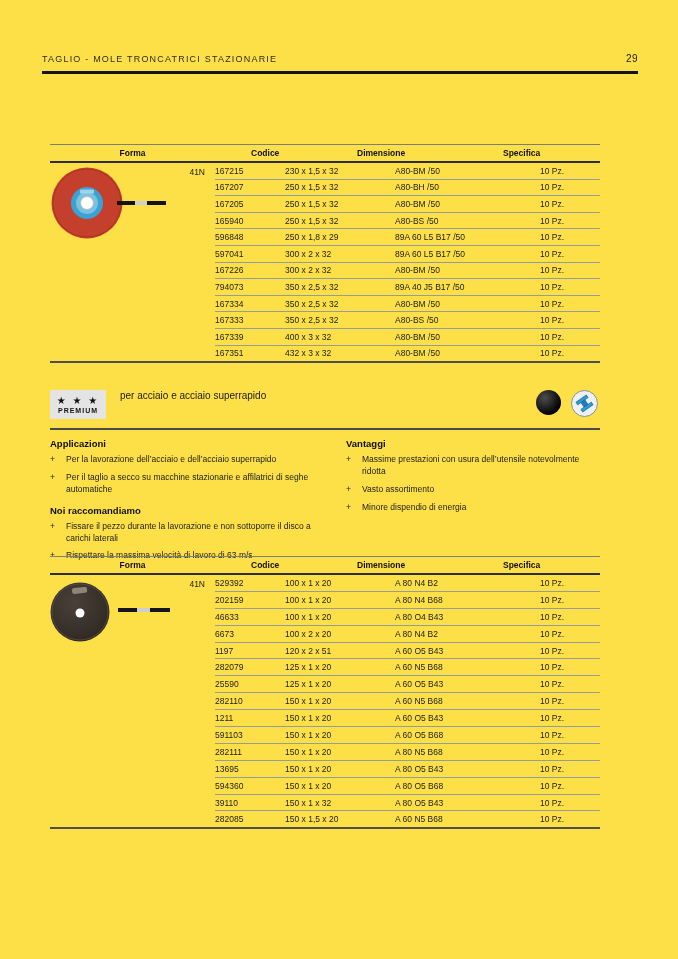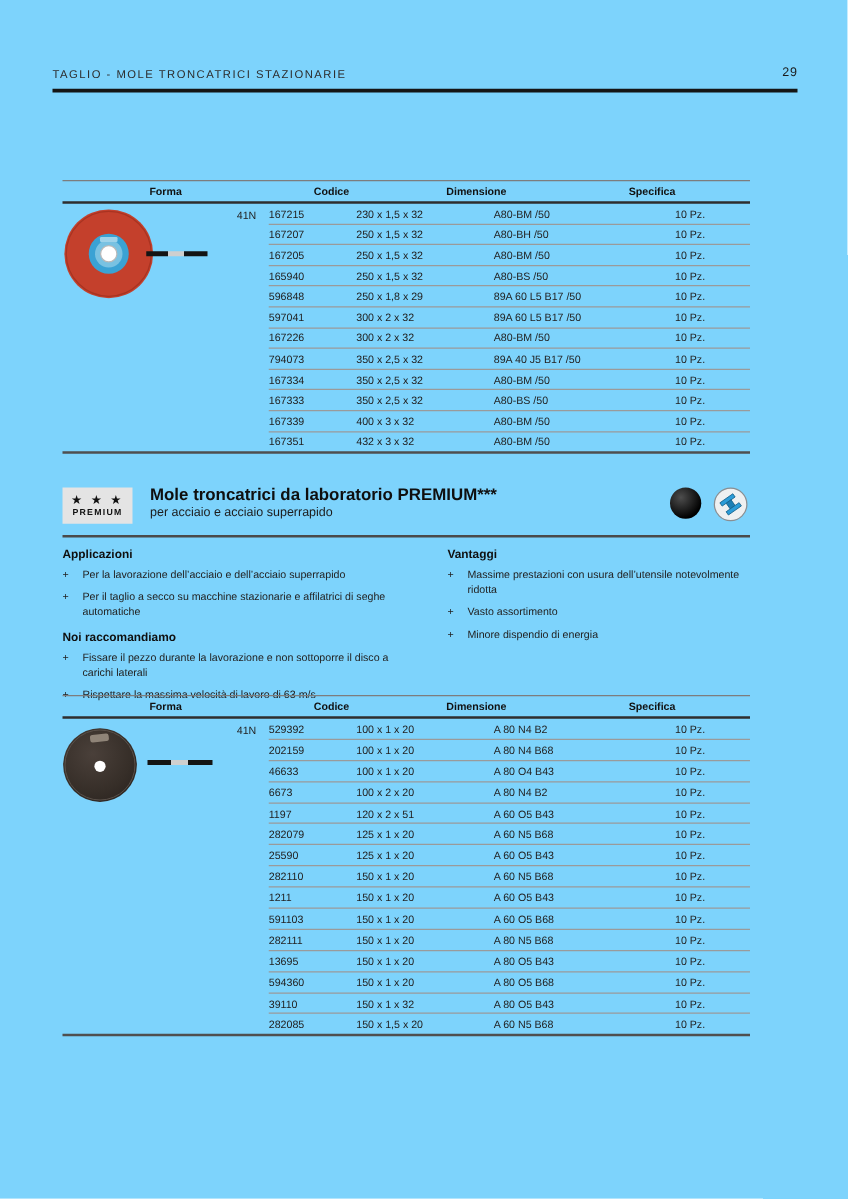--- a/index.html
+++ b/index.html
@@ -1,17 +1,17 @@
 <!DOCTYPE html>
 <html><head>
 <meta charset="utf-8">
 <style>
   html,body { margin:0; padding:0; background:#ffffff; }
   .page {
-    position:relative; width:678px; height:959px; background:#7dd3fc;
+    position:relative; width:678px; height:959px; background:#fde047;
     font-family:"Liberation Sans", sans-serif; color:#1a1a1a; overflow:hidden;
   }
 
   
   .page-header {
     position:absolute; left:42px; right:40px; top:53px;
     display:flex; justify-content:space-between; align-items:flex-end;
     border-bottom:3px solid #151515; padding-bottom:7px;
   }
   .page-header .ph-title { font-size:9px; letter-spacing:1.2px; color:#2c2c2c; }
@@ -61,21 +61,21 @@
   .badge .blabel { font-size:7px; font-weight:bold; letter-spacing:1px; margin-top:1px; color:#111; }
   .sec-titles { position:absolute; left:70px; top:0px; }
   .sec-title { font-size:13.5px; font-weight:bold; color:#0f0f0f; }
   .sec-sub   { font-size:10px; color:#1c1c1c; margin-top:2px; }
   .mat-icons { position:absolute; right:2px; top:2px; display:flex; gap:10px; }
   .mat-circle { width:25px; height:25px; border-radius:50%; }
   .mat-steel  { background:radial-gradient(circle at 35% 32%, #4d4d4d, #000 72%); }
   .mat-beam   { background:#eef0f1; border:1.5px solid #8a8f93; display:flex; align-items:center; justify-content:center; }
 
   
-  .info { position:absolute; left:50px; width:550px; top:438px; display:grid; grid-template-columns:292px 1fr; column-gap:16px; }
+  .info { position:absolute; left:50px; width:550px; top:438px; display:grid; grid-template-columns:292px 1fr; column-gap:4px; }
   .info h4 { font-size:9.5px; font-weight:bold; margin:0 0 5px 0; color:#0f0f0f; }
   .info .group { margin-bottom:9px; }
   .bullet-item { display:flex; margin-bottom:6px; }
   .bullet-item .plus { width:16px; flex:none; font-size:8.5px; color:#222; }
   .bullet-item .btext { font-size:8.5px; line-height:1.4; color:#222; max-width:258px; }
 
   svg { display:block; }
 </style>
 </head>
 <body>
@@ -186,21 +186,20 @@
         </div>
     </div>
   </div>
 
   <div class="section-head">
     <div class="badge">
       <span class="stars">★ ★ ★</span>
       <span class="blabel">PREMIUM</span>
     </div>
     <div class="sec-titles">
-      <div class="sec-title">Mole troncatrici da laboratorio PREMIUM***</div>
       <div class="sec-sub">per acciaio e acciaio superrapido</div>
     </div>
     <div class="mat-icons">
       <span class="mat-circle mat-steel"></span>
       <span class="mat-circle mat-beam">
         <svg width="19" height="19" viewBox="0 0 24 24">
           <g transform="rotate(-35 12 12)">
             <rect x="4" y="4.5" width="16" height="4" fill="#2b9cd8" stroke="#16628c" stroke-width="0.8"></rect>
             <rect x="9" y="8.5" width="6" height="7" fill="#1d7fb5" stroke="#16628c" stroke-width="0.8"></rect>
             <rect x="4" y="15.5" width="16" height="4" fill="#2b9cd8" stroke="#16628c" stroke-width="0.8"></rect>

